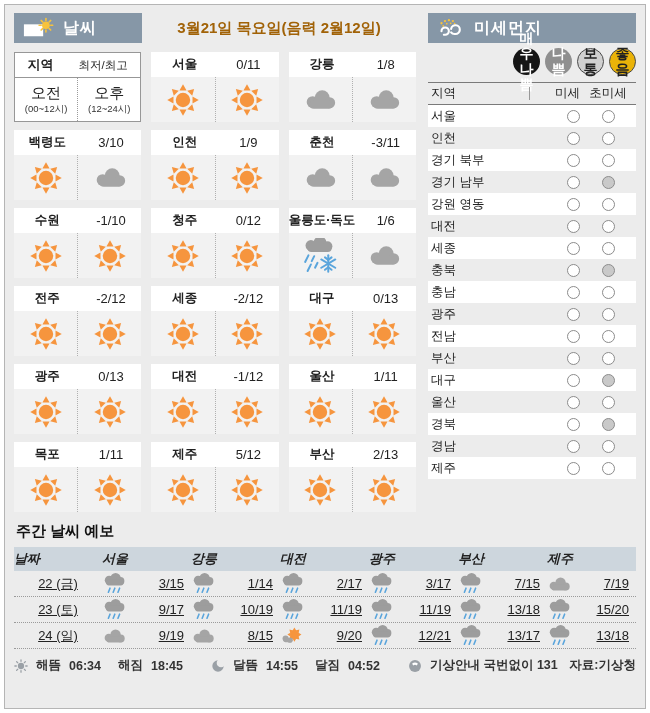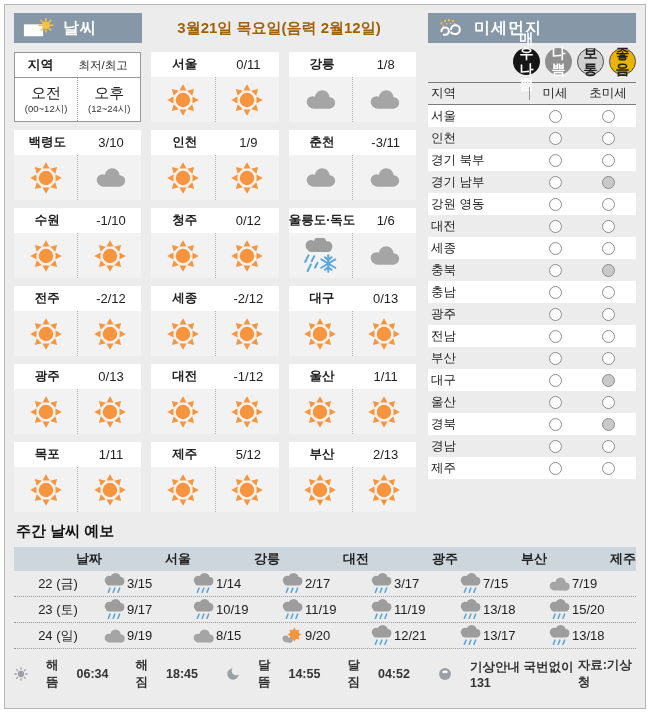--- a/index.html
+++ b/index.html
@@ -69,45 +69,45 @@
   .lv-normal-badge { background: #d0d0d0; color: #222; border: 1px solid #4a4a4a; }
   .lv-good-badge { background: #eab308; color: #222; border: 1px solid #4a4a4a; }
 
   .dust-head {
     display: flex; align-items: center; height: 23px;
     border-top: 1px solid #7a7a7a; border-bottom: 1px solid #7a7a7a;
     font-size: 12.5px;
   }
   .dh-region { flex: 1; padding-left: 3px; }
   .dh-sep { width: 1px; height: 13px; background: #999; }
-  .c-fine { width: 50px; text-align: center; }
+  .c-fine { width: 50px; text-align: right; }
   .c-ultra { width: 56px; text-align: center; }
   .drow { display: flex; align-items: center; height: 22px; font-size: 12.5px; }
   .dust-body .drow:nth-of-type(odd) { background: #ffffff; }
   .d-region { flex: 1; padding-left: 3px; }
   .dot {
     display: inline-block; width: 13px; height: 13px; border-radius: 50%;
     border: 1px solid #8c8c8c; background: #fff; vertical-align: middle;
   }
   .dot.lv-normal { background: #c9c9c9; }
 
   
   .weekly { margin-top: 10px; }
   .weekly-title { font-size: 15px; font-weight: bold; color: #111; margin: 0 0 6px 2px; }
   .wk-head, .wk-row { display: grid; grid-template-columns: 88px repeat(6, 1fr); align-items: center; }
   .wk-head { background: #cdd6dd; height: 24px; font-size: 13px; font-weight: bold; }
-  .wk-head span { text-align: right; }
-  .wk-row { height: 26px; border-bottom: 1px dotted #9a9a9a; font-size: 13px; }
+  .wk-head span { text-align: left; font-style: italic; }
+  .wk-row { height: 26px; border-bottom: 1px dotted #9a9a9a; font-size: 13px; text-decoration: underline; }
   .wk-date { text-align: center; }
-  .wk-cell { display: flex; align-items: center; justify-content: flex-start; gap: 1px; padding-right: 7px; }
+  .wk-cell { display: flex; align-items: center; justify-content: space-between; gap: 1px; padding-right: 7px; }
   .wk-cell .wicon svg { width: 24px; }
 
   
   .footer { display: flex; align-items: center; margin-top: 8px; font-size: 12.5px; font-weight: 600; color: #333; }
-  .f-group { display: inline-flex; align-items: center; gap: 18px; }
+  .f-group { display: inline-flex; align-items: center; gap: 8px; }
   .f-group + .f-group { margin-left: 28px; }
   .f-gap { margin-left: 9px; }
   .f-icon svg { width: 14px; height: 14px; display: block; }
   .f-source { margin-left: auto; }
 </style>
 </head>
 <body>
 
 <div class="frame">
   <div class="main">

